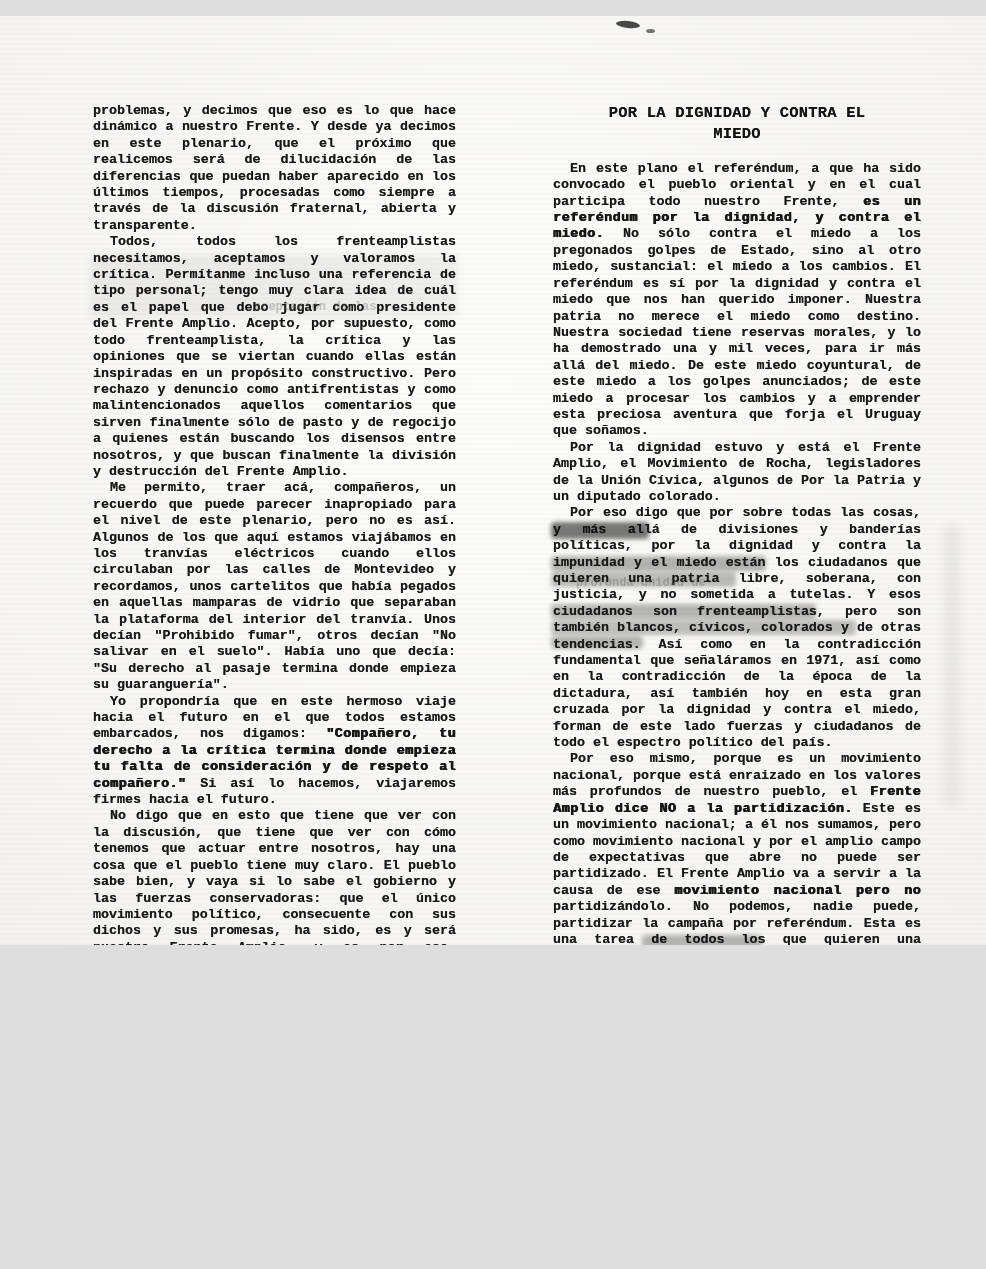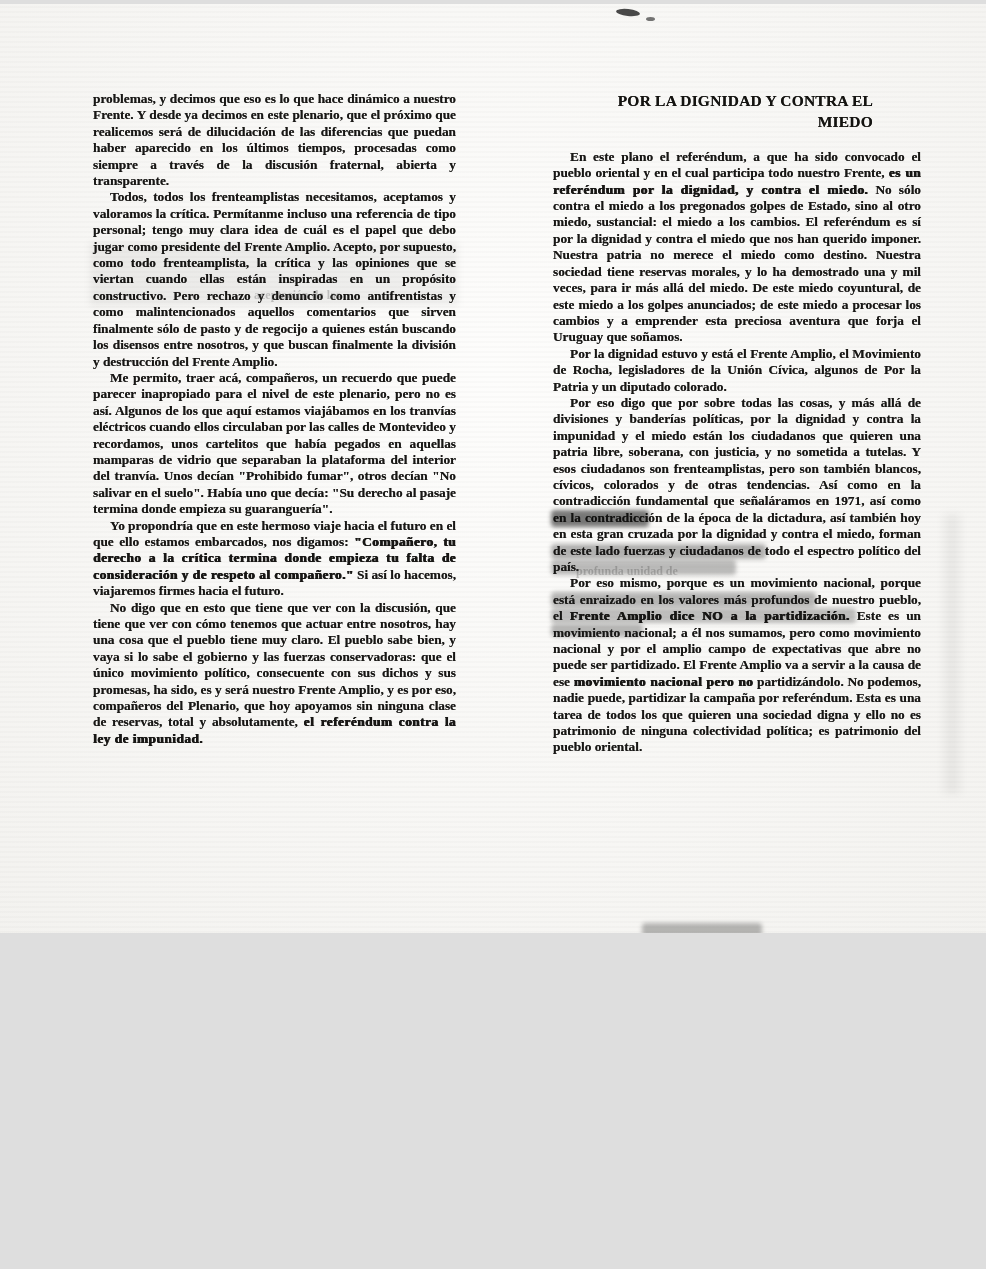--- a/index.html
+++ b/index.html
@@ -1,26 +1,26 @@
 <!DOCTYPE html>
 <html><head>
 <meta charset="utf-8">
 <style>
   html, body { margin: 0; padding: 0; background: #dedede; }
   .page {
     position: relative;
     width: 986px;
     height: 929px;
-    margin: 4px auto;
+    margin: 16px auto;
     background: #fbfaf7;
     background-image:
       repeating-linear-gradient(0deg, rgba(0,0,0,0.015) 0 2px, transparent 2px 5px),
       radial-gradient(ellipse at 50% 40%, rgba(255,255,255,0.6), rgba(0,0,0,0.03));
     overflow: hidden;
-    font-family: Liberation Serif, serif;
+    font-family: Liberation Mono, monospace;
   }
   .col {
     position: absolute;
     top: 87px;
     text-align: justify;
     font-size: 13.4px;
     font-weight: 700;
     line-height: 16.4px;
     color: #181715;
     letter-spacing: -0.05px;
@@ -31,21 +31,21 @@
   .para { margin: 0; }
   .para.indent { text-indent: 17px; }
   .heavy {
     letter-spacing: 0.45px;
     text-shadow: 0.7px 0 0 currentColor, 0 0 0.5px rgba(0,0,0,0.8);
   }
   .heading {
     font-size: 15.5px;
     font-weight: 700;
     line-height: 1.35;
-    text-align: right;
+    text-align: center;
     max-width: 272px;
     margin: 0 auto 16px auto;
     letter-spacing: 0.2px;
     text-indent: 0;
     color: #141310;
     text-shadow: 0 0 0.6px rgba(0,0,0,0.7);
   }
   
   .artifact { position: absolute; pointer-events: none; }
   .blob-corner {
@@ -86,21 +86,21 @@
 </style>
 </head>
 <body>
 
 <div class="page">
 
   <div class="col col-left" id="col-left-body">
       <p class="para"><span class="seg">problemas, y decimos que eso es lo que hace dinámico a nuestro Frente. Y desde ya decimos en este plenario, que el próximo que realicemos será de dilucidación de las diferencias que puedan haber aparecido en los últimos tiempos, procesadas como siempre a través de la discusión fraternal, abierta y transparente.</span></p>
       <p class="para indent"><span class="seg">Todos, todos los frenteamplistas necesitamos, aceptamos y valoramos la crítica. Permítanme incluso una referencia de tipo personal; tengo muy clara idea de cuál es el papel que debo jugar como presidente del Frente Amplio. Acepto, por supuesto, como todo frenteamplista, la crítica y las opiniones que se viertan cuando ellas están inspiradas en un propósito constructivo. Pero rechazo y denuncio como antifrentistas y como malintencionados aquellos comentarios que sirven finalmente sólo de pasto y de regocijo a quienes están buscando los disensos entre nosotros, y que buscan finalmente la división y destrucción del Frente Amplio.</span></p>
       <p class="para indent"><span class="seg">Me permito, traer acá, compañeros, un recuerdo que puede parecer inapropiado para el nivel de este plenario, pero no es así. Algunos de los que aquí estamos viajábamos en los tranvías eléctricos cuando ellos circulaban por las calles de Montevideo y recordamos, unos cartelitos que había pegados en aquellas mamparas de vidrio que separaban la plataforma del interior del tranvía. Unos decían "Prohibido fumar", otros decían "No salivar en el suelo". Había uno que decía: "Su derecho al pasaje termina donde empieza su guaranguería".</span></p>
-      <p class="para indent"><span class="seg">Yo propondría que en este hermoso viaje hacia el futuro en el que ello estamos embarcados, nos digamos: </span><span class="heavy">"Compañero, tu derecho a la crítica termina donde empieza tu falta de consideración y de respeto al compañero."</span><span class="seg"> Si así lo hacemos, viajaremos firmes hacia el futuro.</span></p>
+      <p class="para indent"><span class="seg">Yo propondría que en este hermoso viaje hacia el futuro en el que todos estamos embarcados, nos digamos: </span><span class="heavy">"Compañero, tu derecho a la crítica termina donde empieza tu falta de consideración y de respeto al compañero."</span><span class="seg"> Si así lo hacemos, viajaremos firmes hacia el futuro.</span></p>
       <p class="para indent"><span class="seg">No digo que en esto que tiene que ver con la discusión, que tiene que ver con cómo tenemos que actuar entre nosotros, hay una cosa que el pueblo tiene muy claro. El pueblo sabe bien, y vaya si lo sabe el gobierno y las fuerzas conservadoras: que el único movimiento político, consecuente con sus dichos y sus promesas, ha sido, es y será nuestro Frente Amplio, y es por eso, compañeros del Plenario, que hoy apoyamos sin ninguna clase de reservas, total y absolutamente, </span><span class="heavy">el referéndum contra la ley de impunidad.</span></p>
     </div>
 
   <div class="col col-right">
     <h2 class="heading">POR LA DIGNIDAD Y CONTRA EL MIEDO</h2>
     <div id="col-right-body">
         <p class="para indent"><span class="seg">En este plano el referéndum, a que ha sido convocado el pueblo oriental y en el cual participa todo nuestro Frente, </span><span class="heavy">es un referéndum por la dignidad, y contra el miedo.</span><span class="seg"> No sólo contra el miedo a los pregonados golpes de Estado, sino al otro miedo, sustancial: el miedo a los cambios. El referéndum es sí por la dignidad y contra el miedo que nos han querido imponer. Nuestra patria no merece el miedo como destino. Nuestra sociedad tiene reservas morales, y lo ha demostrado una y mil veces, para ir más allá del miedo. De este miedo coyuntural, de este miedo a los golpes anunciados; de este miedo a procesar los cambios y a emprender esta preciosa aventura que forja el Uruguay que soñamos.</span></p>
         <p class="para indent"><span class="seg">Por la dignidad estuvo y está el Frente Amplio, el Movimiento de Rocha, legisladores de la Unión Cívica, algunos de Por la Patria y un diputado colorado.</span></p>
         <p class="para indent"><span class="seg">Por eso digo que por sobre todas las cosas, y más allá de divisiones y banderías políticas, por la dignidad y contra la impunidad y el miedo están los ciudadanos que quieren una patria libre, soberana, con justicia, y no sometida a tutelas. Y esos ciudadanos son frenteamplistas, pero son también blancos, cívicos, colorados y de otras tendencias. Así como en la contradicción fundamental que señaláramos en 1971, así como en la contradicción de la época de la dictadura, así también hoy en esta gran cruzada por la dignidad y contra el miedo, forman de este lado fuerzas y ciudadanos de todo el espectro político del país.</span></p>
         <p class="para indent"><span class="seg">Por eso mismo, porque es un movimiento nacional, porque está enraizado en los valores más profundos de nuestro pueblo, el </span><span class="heavy">Frente Amplio dice NO a la partidización.</span><span class="seg"> Este es un movimiento nacional; a él nos sumamos, pero como movimiento nacional y por el amplio campo de expectativas que abre no puede ser partidizado. El Frente Amplio va a servir a la causa de ese </span><span class="heavy">movimiento nacional pero no</span><span class="seg"> partidizándolo. No podemos, nadie puede, partidizar la campaña por referéndum. Esta es una tarea de todos los que quieren una sociedad digna y ello no es patrimonio de ninguna colectividad política; es patrimonio del pueblo oriental.</span></p>

